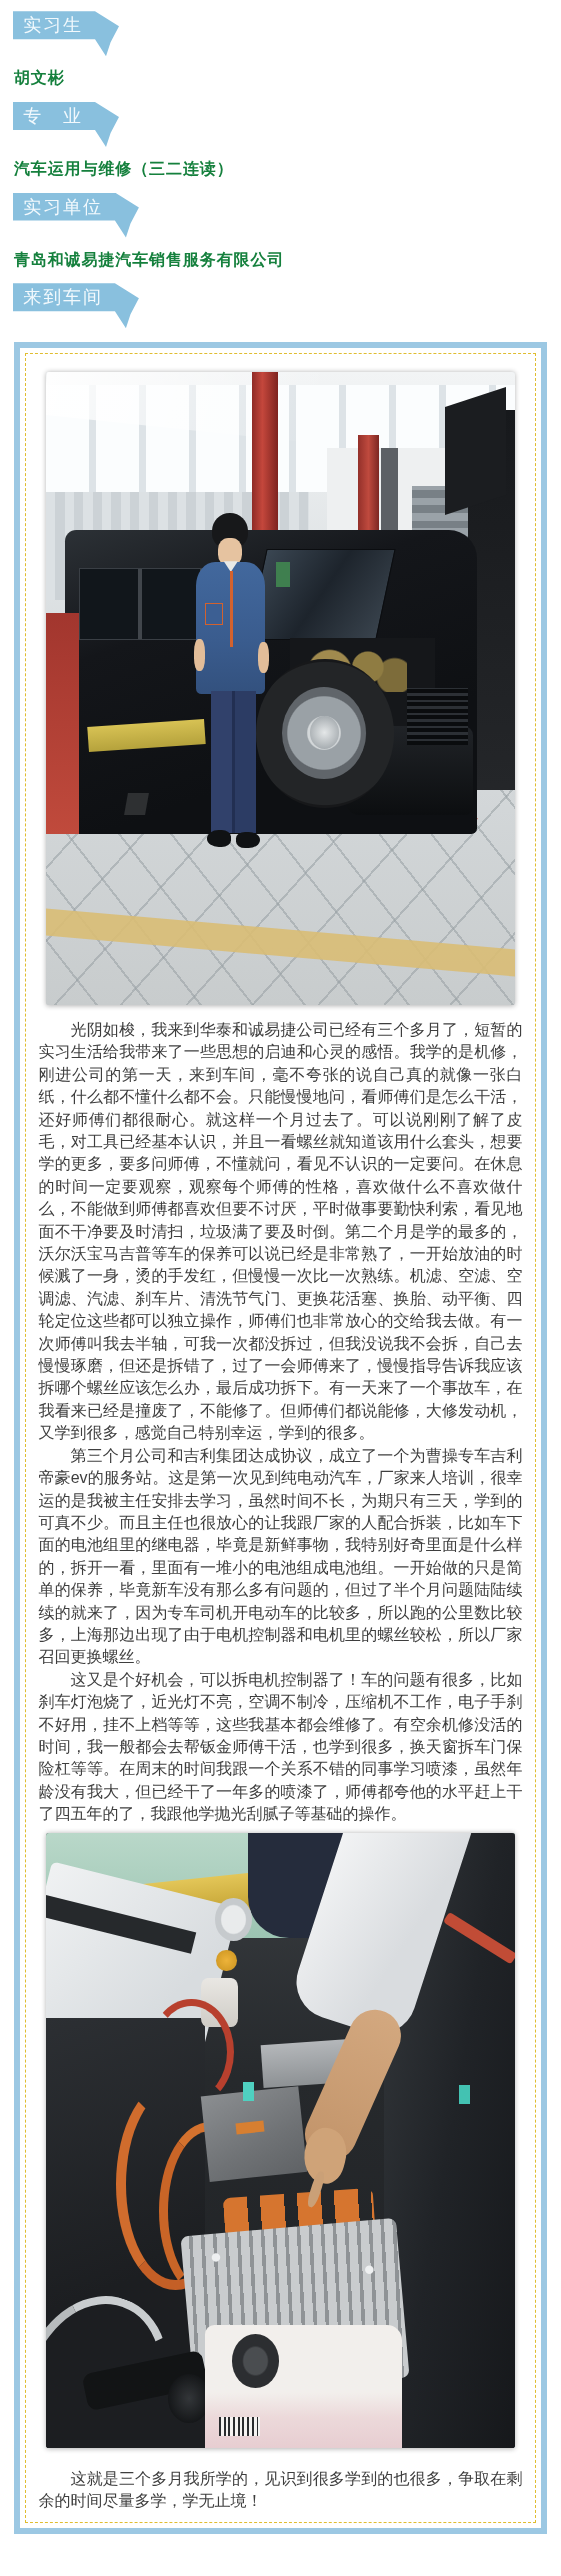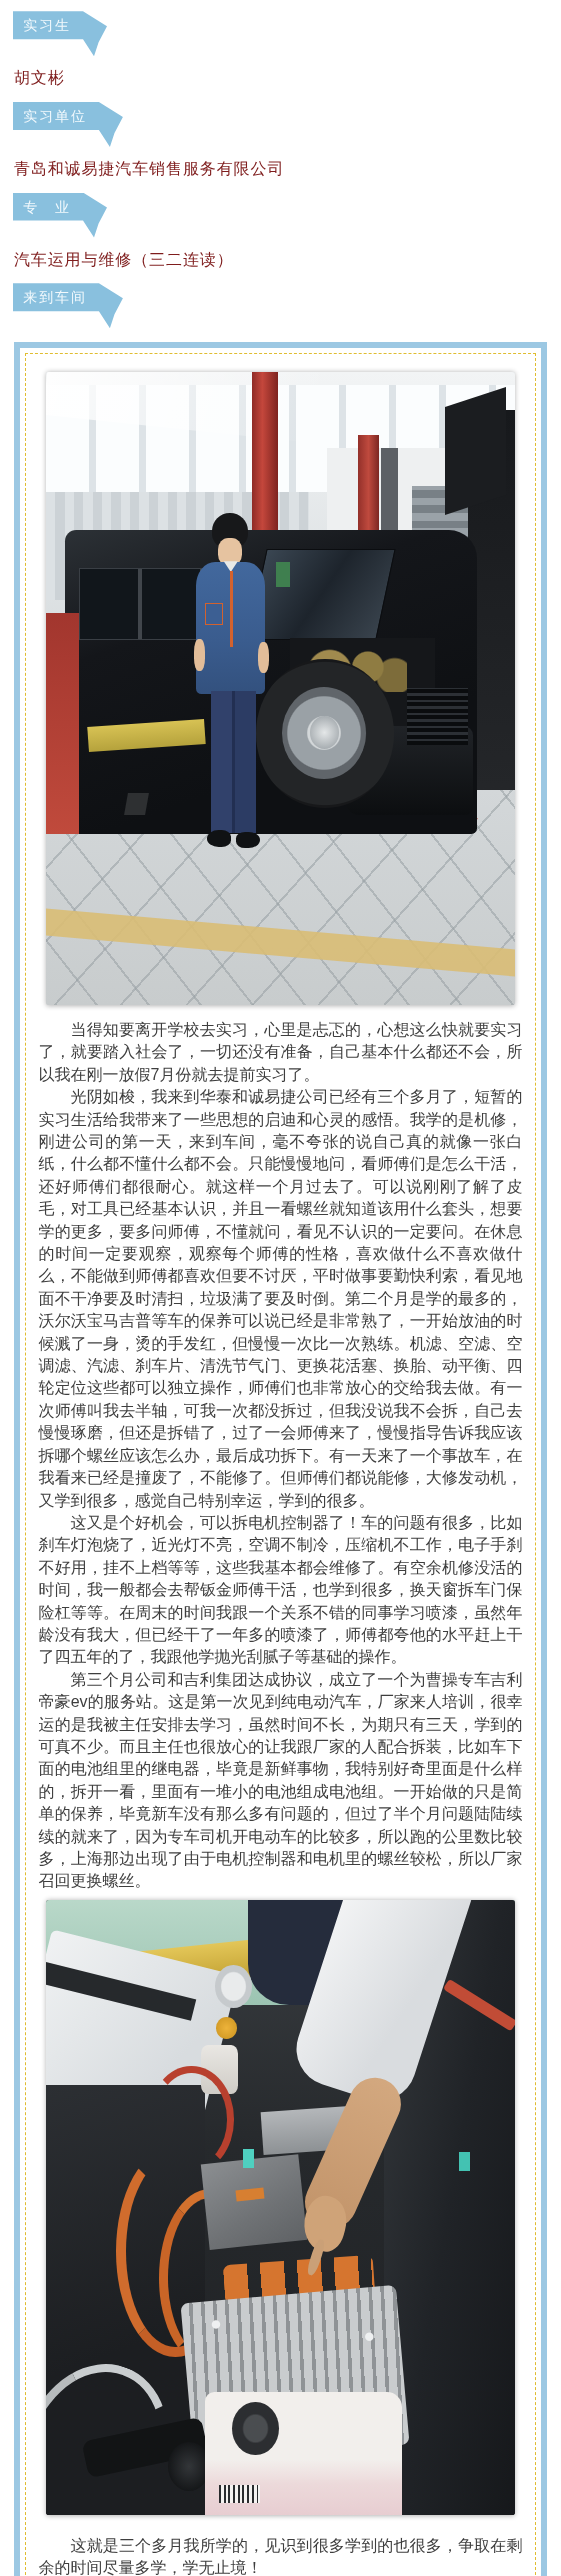--- a/index.html
+++ b/index.html
@@ -15,32 +15,33 @@
   .profile { padding:11.2px 0 0 13px; }
   .profile-row { margin-bottom:14px; }
   .ribbon {
     width:fit-content;
     height:45px;
     line-height:28px;
     box-sizing:border-box;
     padding:0 36px 17px 10.3px;
     background:#89c0de;
     color:#f2f9fd;
-    font-size:14px;
+    font-size:18px;
     letter-spacing:1.9px;
     clip-path: polygon(0 0, calc(100% - 24px) 0, 100% 15px,
                        calc(100% - 8.4px) 31px, calc(100% - 13px) 45px,
                        calc(100% - 24px) 28px, 0 28px);
   }
   .profile-value {
     margin:13px 0 0 0.9px;
-    color:#7f1d1d;
+    color:#15803d;
     font-size:16px;
     line-height:18.7px;
     letter-spacing:0.9px;
+    font-weight:bold;
   }
 
   
   .frame { margin:0 14px 0 14px; border:6.5px solid #9cc8e3; background:#ffffff; }
   .frame-inner { border:1.9px dashed #e0bd30; margin:4.7px; padding:18px 11.2px 9.4px; }
 
   .para {
     width:484px;
     margin:0 auto;
     font-size:16px;
@@ -229,26 +230,26 @@
 <body>
 
 <div class="page">
 
   <section class="profile">
     <div class="profile-row">
       <div class="ribbon">实习生</div>
       <div class="profile-value">胡文彬</div>
     </div>
     <div class="profile-row">
+      <div class="ribbon">专　业</div>
+      <div class="profile-value">汽车运用与维修（三二连读）</div>
+    </div>
+    <div class="profile-row">
       <div class="ribbon">实习单位</div>
       <div class="profile-value">青岛和诚易捷汽车销售服务有限公司</div>
-    </div>
-    <div class="profile-row">
-      <div class="ribbon">专　业</div>
-      <div class="profile-value">汽车运用与维修（三二连读）</div>
     </div>
     <div class="profile-row">
       <div class="ribbon">来到车间</div>
     </div>
   </section>
 
   <section class="frame">
     <div class="frame-inner">
 
       <div class="photo photo1">
@@ -288,24 +289,23 @@
         <div class="p1-collar"></div>
         <div class="p1-zip"></div>
         <div class="p1-pocket"></div>
         <div class="p1-hand-l"></div>
         <div class="p1-hand-r"></div>
         <div class="p1-pants"></div>
         <div class="p1-shoe-l"></div>
         <div class="p1-shoe-r"></div>
       </div>
 
-      <p class="para">当得知要离开学校去实习，心里是忐忑的，心想这么快就要实习了，就要踏入社会了，一切还没有准备，自己基本什么都还不会，所以我在刚一放假7月份就去提前实习了。</p>
       <p class="para">光阴如梭，我来到华泰和诚易捷公司已经有三个多月了，短暂的实习生活给我带来了一些思想的启迪和心灵的感悟。我学的是机修，刚进公司的第一天，来到车间，毫不夸张的说自己真的就像一张白纸，什么都不懂什么都不会。只能慢慢地问，看师傅们是怎么干活，还好师傅们都很耐心。就这样一个月过去了。可以说刚刚了解了皮毛，对工具已经基本认识，并且一看螺丝就知道该用什么套头，想要学的更多，要多问师傅，不懂就问，看见不认识的一定要问。在休息的时间一定要观察，观察每个师傅的性格，喜欢做什么不喜欢做什么，不能做到师傅都喜欢但要不讨厌，平时做事要勤快利索，看见地面不干净要及时清扫，垃圾满了要及时倒。第二个月是学的最多的，沃尔沃宝马吉普等车的保养可以说已经是非常熟了，一开始放油的时候溅了一身，烫的手发红，但慢慢一次比一次熟练。机滤、空滤、空调滤、汽滤、刹车片、清洗节气门、更换花活塞、换胎、动平衡、四轮定位这些都可以独立操作，师傅们也非常放心的交给我去做。有一次师傅叫我去半轴，可我一次都没拆过，但我没说我不会拆，自己去慢慢琢磨，但还是拆错了，过了一会师傅来了，慢慢指导告诉我应该拆哪个螺丝应该怎么办，最后成功拆下。有一天来了一个事故车，在我看来已经是撞废了，不能修了。但师傅们都说能修，大修发动机，又学到很多，感觉自己特别幸运，学到的很多。</p>
+      <p class="para">第三个月公司和吉利集团达成协议，成立了一个为曹操专车吉利帝豪ev的服务站。这是第一次见到纯电动汽车，厂家来人培训，很幸运的是我被主任安排去学习，虽然时间不长，为期只有三天，学到的可真不少。而且主任也很放心的让我跟厂家的人配合拆装，比如车下面的电池组里的继电器，毕竟是新鲜事物，我特别好奇里面是什么样的，拆开一看，里面有一堆小的电池组成电池组。一开始做的只是简单的保养，毕竟新车没有那么多有问题的，但过了半个月问题陆陆续续的就来了，因为专车司机开电动车的比较多，所以跑的公里数比较多，上海那边出现了由于电机控制器和电机里的螺丝较松，所以厂家召回更换螺丝。</p>
       <p class="para">这又是个好机会，可以拆电机控制器了！车的问题有很多，比如刹车灯泡烧了，近光灯不亮，空调不制冷，压缩机不工作，电子手刹不好用，挂不上档等等，这些我基本都会维修了。有空余机修没活的时间，我一般都会去帮钣金师傅干活，也学到很多，换天窗拆车门保险杠等等。在周末的时间我跟一个关系不错的同事学习喷漆，虽然年龄没有我大，但已经干了一年多的喷漆了，师傅都夸他的水平赶上干了四五年的了，我跟他学抛光刮腻子等基础的操作。</p>
-      <p class="para">第三个月公司和吉利集团达成协议，成立了一个为曹操专车吉利帝豪ev的服务站。这是第一次见到纯电动汽车，厂家来人培训，很幸运的是我被主任安排去学习，虽然时间不长，为期只有三天，学到的可真不少。而且主任也很放心的让我跟厂家的人配合拆装，比如车下面的电池组里的继电器，毕竟是新鲜事物，我特别好奇里面是什么样的，拆开一看，里面有一堆小的电池组成电池组。一开始做的只是简单的保养，毕竟新车没有那么多有问题的，但过了半个月问题陆陆续续的就来了，因为专车司机开电动车的比较多，所以跑的公里数比较多，上海那边出现了由于电机控制器和电机里的螺丝较松，所以厂家召回更换螺丝。</p>
 
       <div class="photo photo2">
         <div class="p2-bg"></div>
         <div class="p2-floor"></div>
         <div class="p2-beam"></div>
         <div class="p2-torso"></div>
         <div class="p2-cowl-right"></div>
         <div class="p2-fender"></div>
         <div class="p2-cowl-stripe"></div>
         <div class="p2-strutcap"></div>

